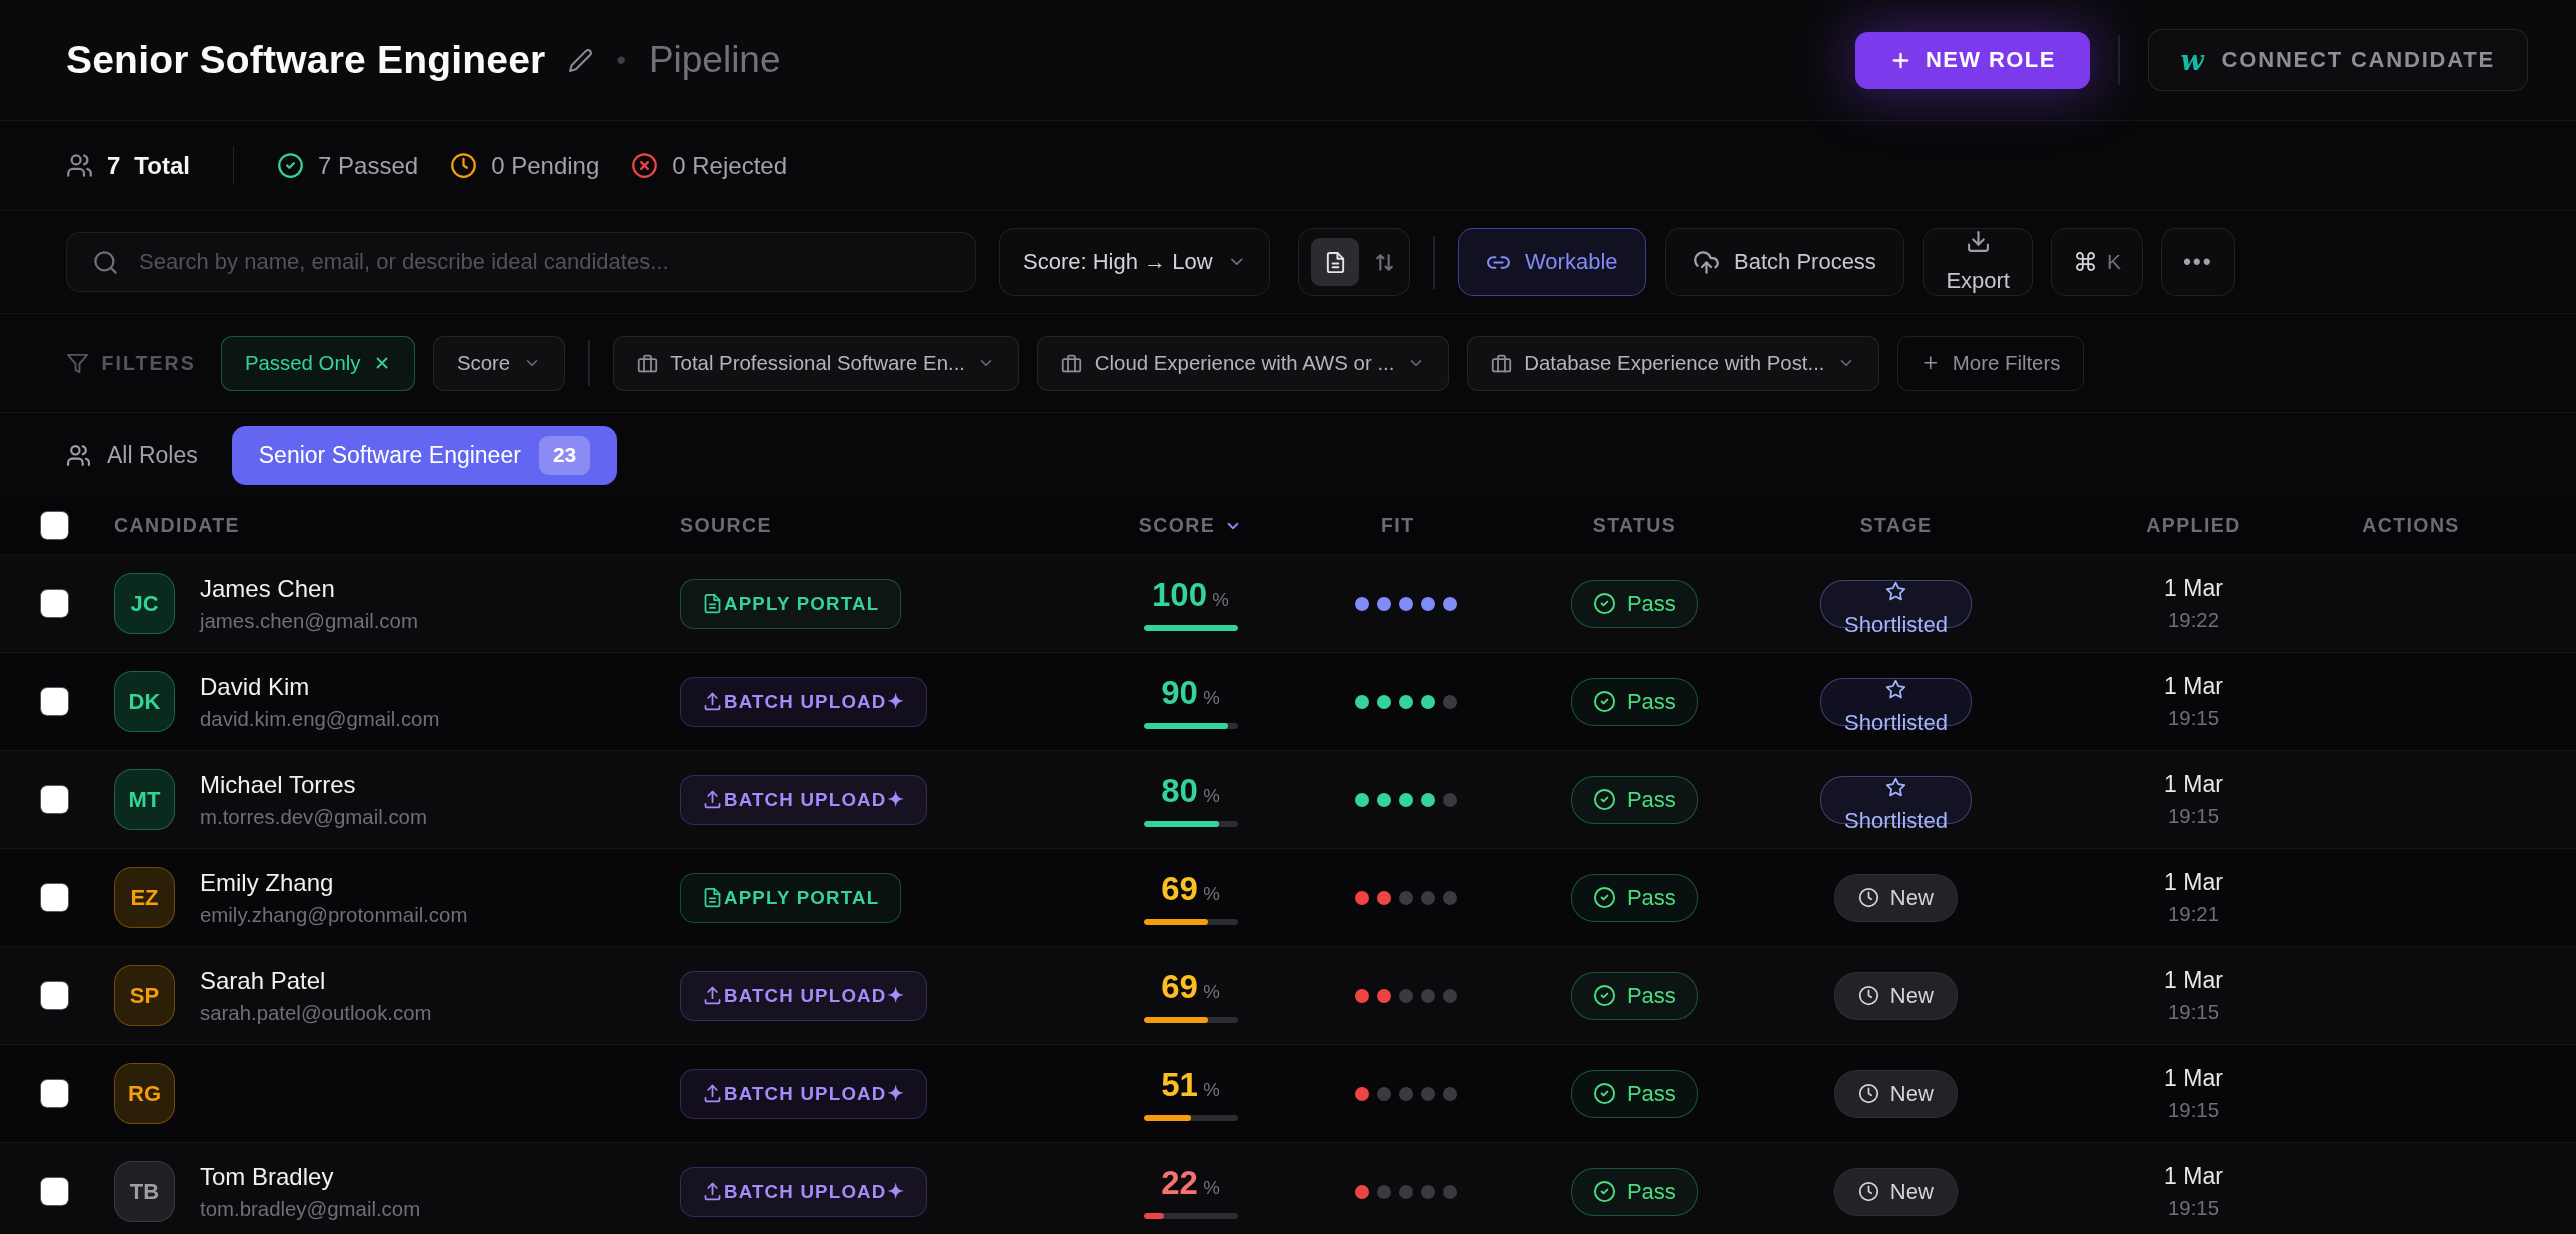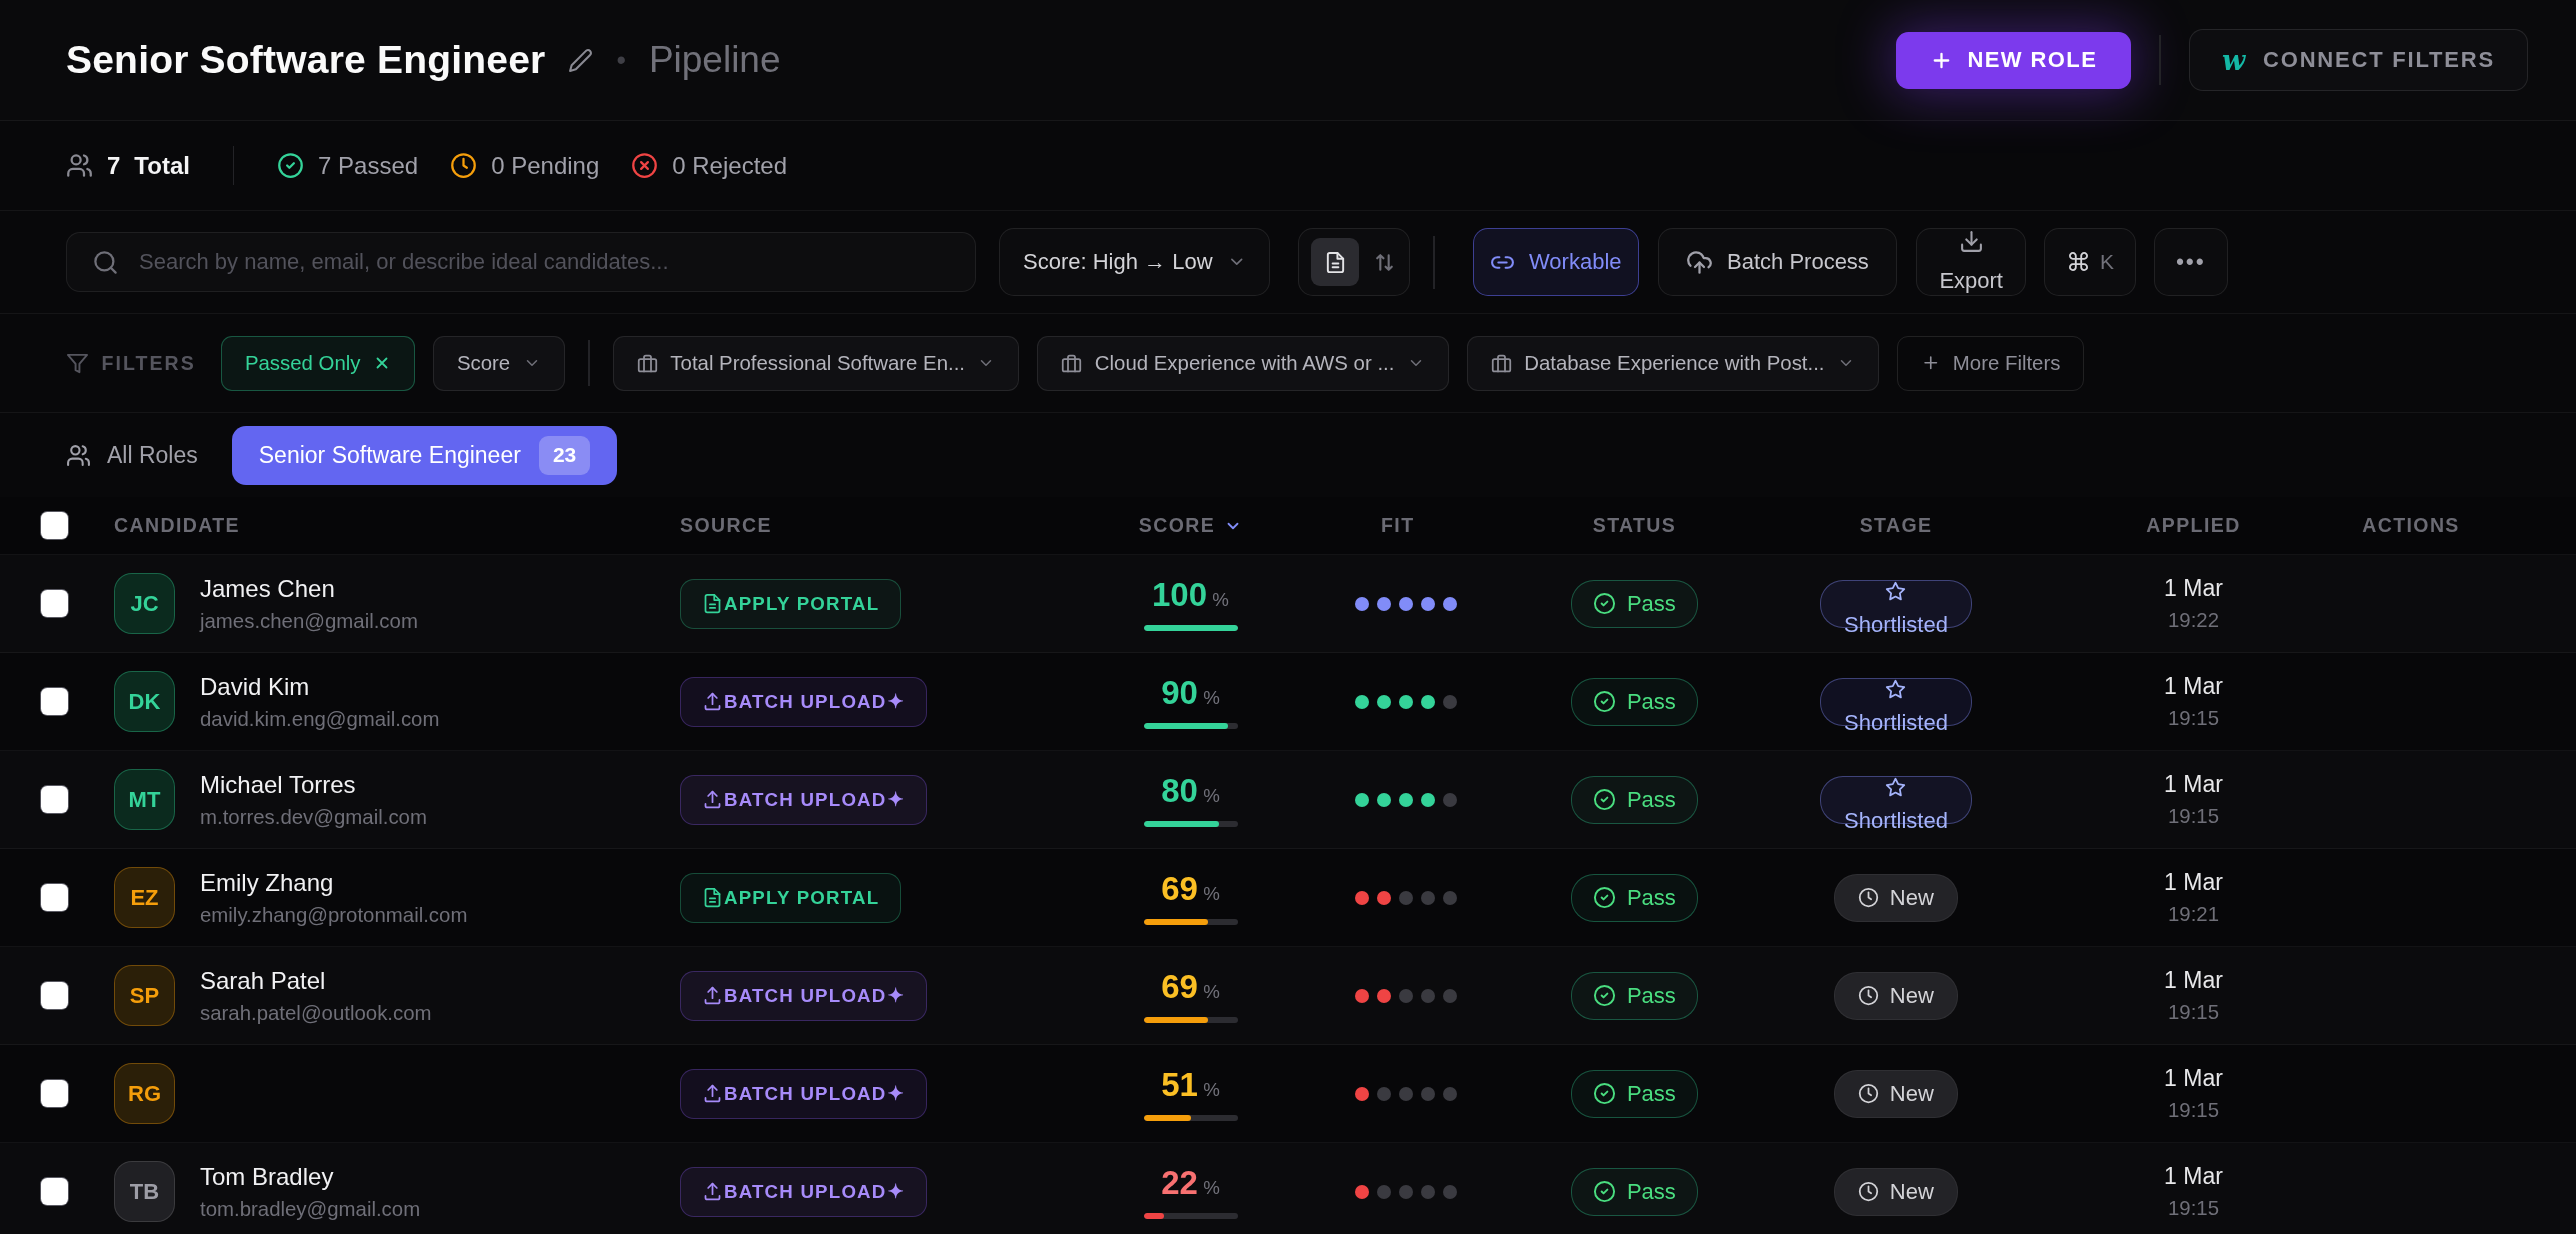--- a/index.html
+++ b/index.html
@@ -39,21 +39,21 @@
       background:#0d0d0f;border:0.9px solid rgba(255,255,255,.08);padding:0 25px;box-sizing:border-box;}
   .search-box input{flex:1;background:transparent;border:0;outline:none;color:#d4d4d8;font-size:22px;
       font-family:"Liberation Sans",sans-serif;}
   .search-box input::placeholder{color:#52525b;}
   .tool-btn{display:flex;align-items:center;gap:14px;height:68px;border-radius:15px;background:#0c0c0e;
       border:0.9px solid rgba(255,255,255,.09);color:#c7c7cd;font-size:22px;cursor:pointer;box-sizing:border-box;}
   .sort-btn{margin-left:23px;padding:0 23px;color:#d4d4d8;}
   .view-group{margin-left:28px;padding:0 12.4px;gap:12.4px;}
   .view-active{width:48px;height:48px;border-radius:9px;background:#2b2b30;display:flex;align-items:center;justify-content:center;color:#e4e4e7;}
   .tool-sep{width:1.8px;height:53px;background:#232327;margin:0 23px;}
-  .btn-workable{padding:0 16px;background:rgba(99,102,241,.10);border:1.3px solid rgba(99,102,241,.55);color:#818cf8;font-weight:500;margin-left:15px;}
+  .btn-workable{padding:0 27px;background:rgba(99,102,241,.10);border:1.3px solid rgba(99,102,241,.55);color:#818cf8;font-weight:500;}
   .btn-batch{margin-left:19.5px;padding:0 27px;}
   .btn-export{margin-left:19.5px;padding:0 22px;flex-direction:column;}
   .btn-cmdk{margin-left:18px;padding:0 21px;gap:9px;}
   .cmd-sym{font-size:25px;color:#d4d4d8;} .cmd-k{font-size:21px;color:#71717a;}
   .btn-more{margin-left:18px;padding:0 21px;color:#a1a1aa;font-size:23px;letter-spacing:1.8px;}
 
   
   .filters{height:98px;display:flex;align-items:center;padding:0 66px;gap:18px;background:#08080a;}
   .filters-label{display:flex;align-items:center;gap:12.4px;color:#55555e;font-size:19.5px;font-weight:600;letter-spacing:2.1px;margin-right:7px;}
   .chip{display:flex;align-items:center;gap:12.4px;height:55px;padding:0 23px;border-radius:11px;
@@ -153,21 +153,21 @@
       <span class="icon">
         <svg width="23" height="23" viewBox="0 0 24 24" fill="none" stroke="currentColor" stroke-width="2.4" stroke-linecap="round">
             <path d="M12 5v14M5 12h14"></path>
           </svg>
       </span>
       <span>NEW ROLE</span>
     </div>
     <div class="top-sep"></div>
     <div class="btn-connect">
       <span class="w-logo">w</span>
-      <span>CONNECT FILTERS</span>
+      <span>CONNECT CANDIDATE</span>
     </div>
   </div>
 
   <div class="stats band">
     <div class="stat total">
       <span class="icon ic-gray">
         <svg width="27" height="27" viewBox="0 0 24 24" fill="none" stroke="currentColor" stroke-width="2" stroke-linecap="round" stroke-linejoin="round">
             <path d="M16 21v-2a4 4 0 0 0-4-4H6a4 4 0 0 0-4 4v2"></path>
             <circle cx="9" cy="7" r="4"></circle>
             <path d="M22 21v-2a4 4 0 0 0-3-3.87"></path>

